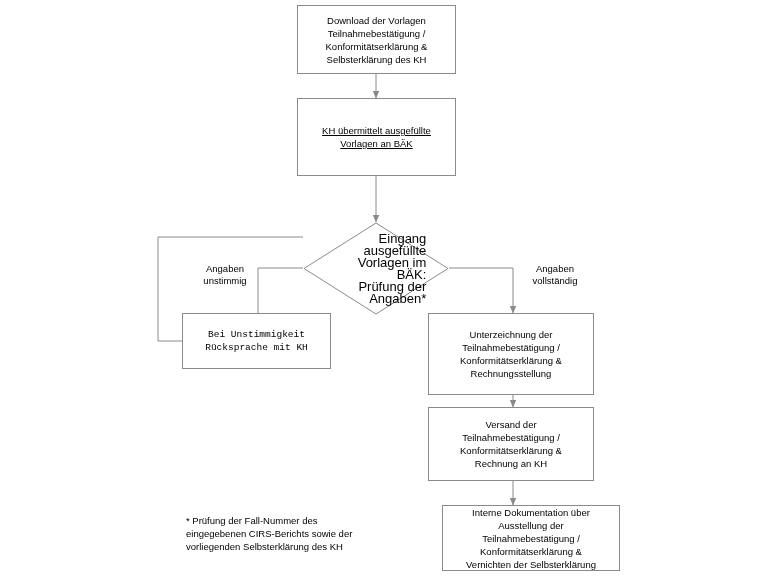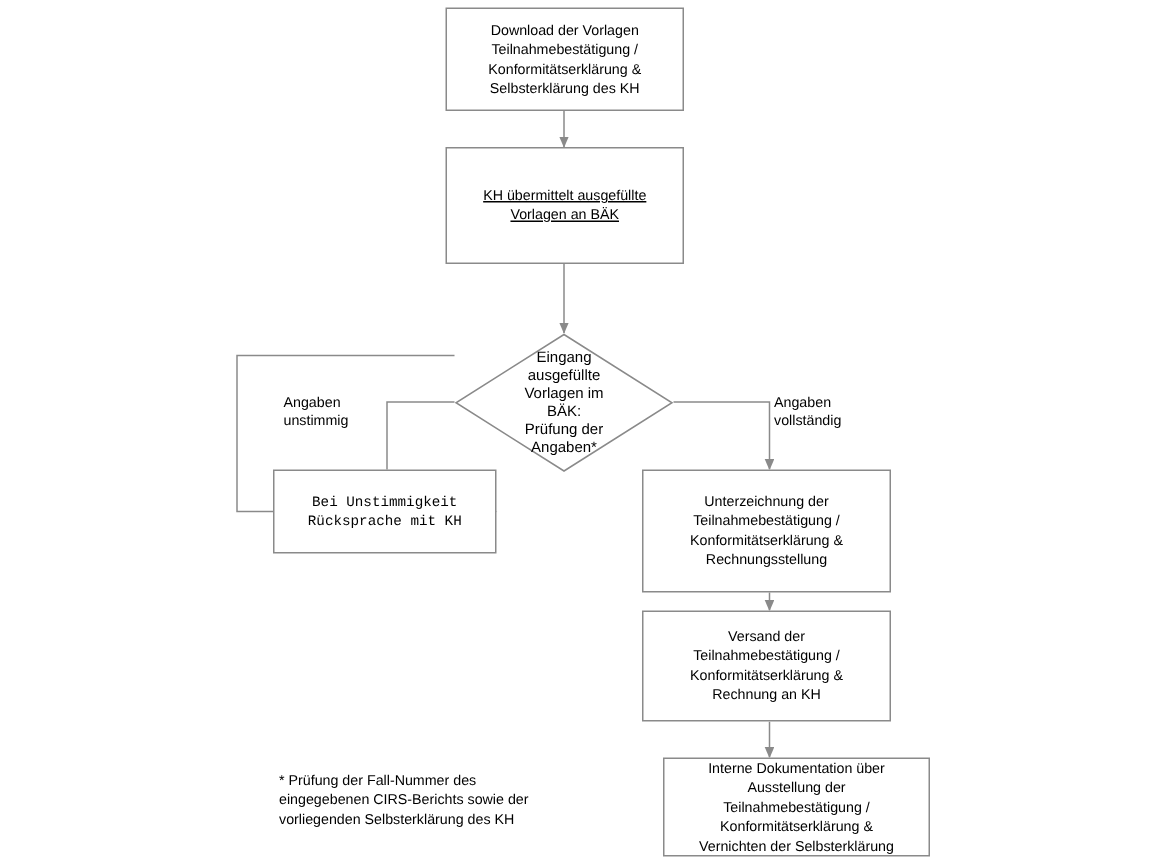--- a/index.html
+++ b/index.html
@@ -38,38 +38,39 @@
   }
   .diamond-shape {
     position: absolute;
     left: 0;
     top: 0;
     width: 100%;
     height: 100%;
   }
   .diamond-label {
     position: absolute;
-    left: 0;
+    left: 16px;
     top: 0;
     width: 100%;
     height: 100%;
     display: flex;
     align-items: center;
     justify-content: center;
-    text-align: center;
-    font-size: 10px;
+    text-align: right;
+    font-size: 13px;
     line-height: 12px;
     color: #000000;
     white-space: pre-line;
   }
   .edge-label {
     position: absolute;
     font-size: 9.5px;
     line-height: 12px;
     color: #000000;
+    text-align: center;
     white-space: pre-line;
   }
   .footnote {
     position: absolute;
     font-size: 9.5px;
     line-height: 13px;
     color: #000000;
     white-space: pre-line;
   }
   svg.connectors {

